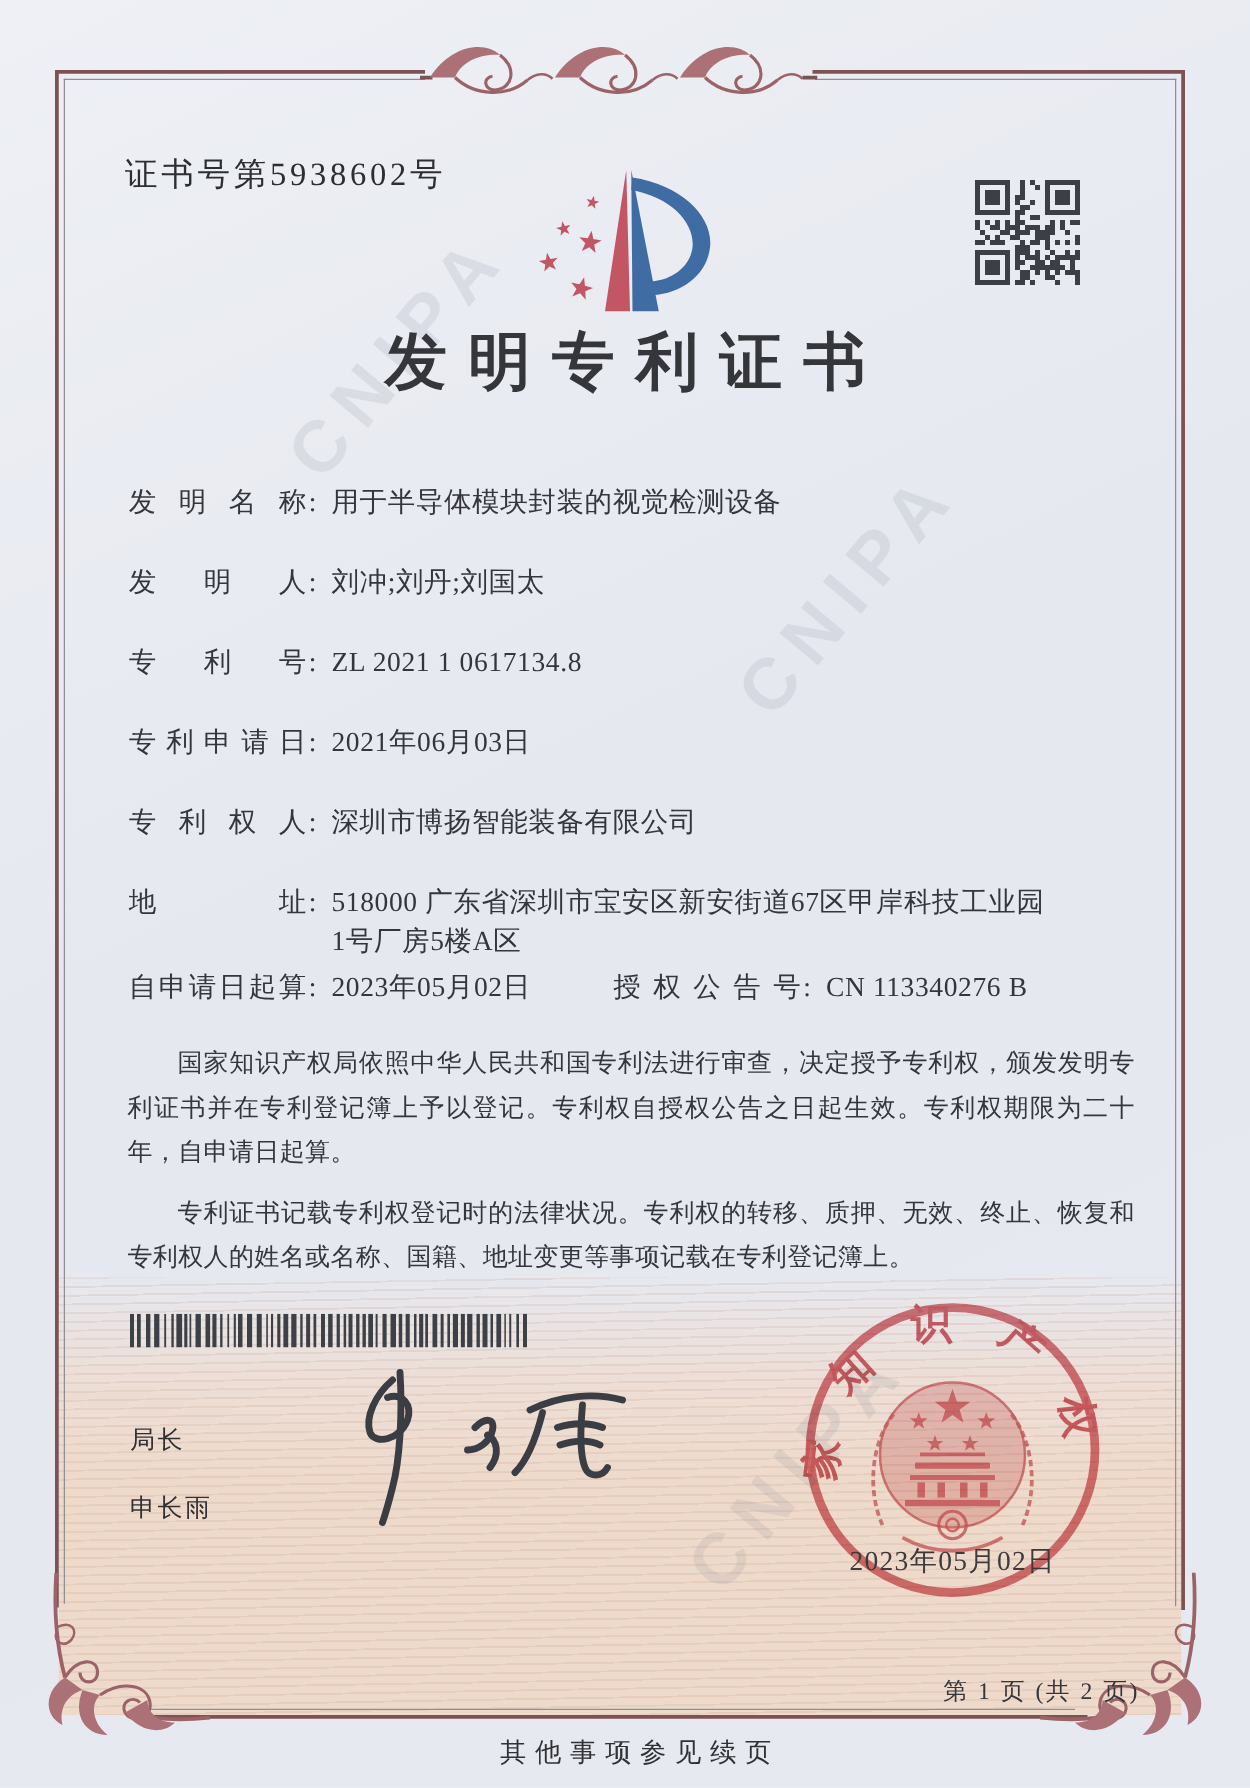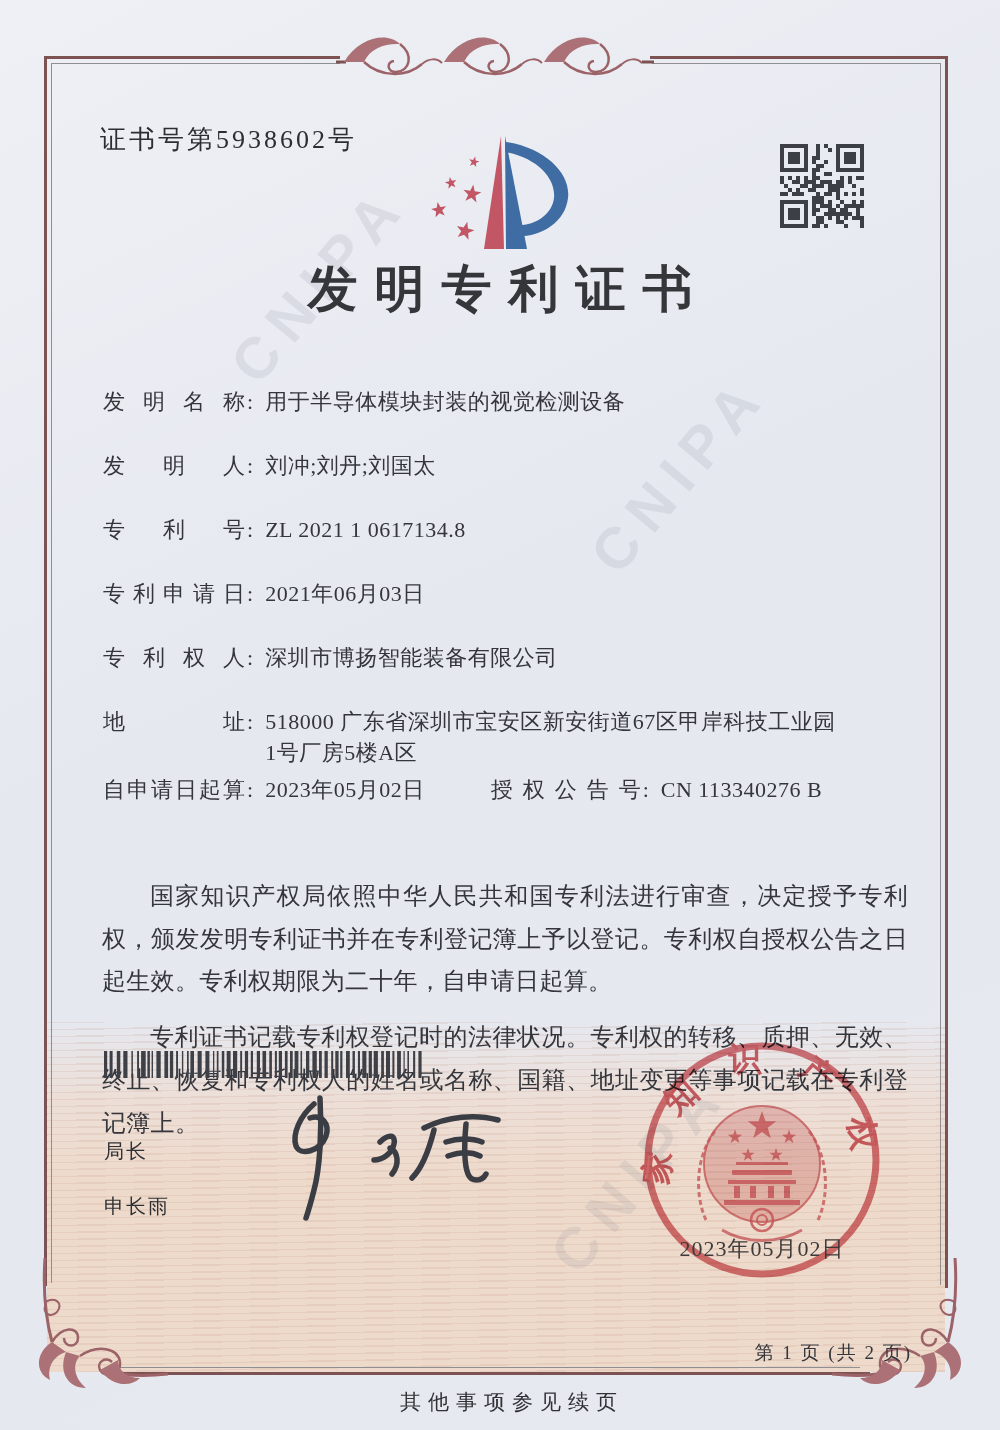--- a/index.html
+++ b/index.html
@@ -36,22 +36,22 @@
   .fields{position:absolute;left:103px;top:386px;width:812px;z-index:4;font-size:22px;}
   .row{display:flex;line-height:31px;margin-bottom:33px;}
   .flabel{display:inline-block;flex:0 0 142px;width:142px;text-align:justify;text-align-last:justify;}
   .colon{margin:0 12px 0 2px;}
   .fvalue{letter-spacing:0.5px;}
   .row-addr .fvalue{max-width:572px;}
   .grant-row{display:flex;line-height:31px;margin-top:0;}
   .grant-group2{margin-left:66px;display:flex;}
   .grant-group2 .flabel{flex:0 0 150px;width:150px;}
 
-  .paras{position:absolute;left:102px;top:877px;width:806px;z-index:4;
-         font-size:24px;line-height:1.78;text-align:justify;letter-spacing:0.3px;font-family:Liberation Mono, monospace;}
+  .paras{position:absolute;left:102px;top:834px;width:806px;z-index:4;
+         font-size:20px;line-height:1.78;text-align:justify;letter-spacing:0.3px;}
   .paras p{margin:0 0 13px 0;text-indent:2em;}
 
   .barcode{position:absolute;left:104px;top:1051px;z-index:4;}
   .director{position:absolute;left:104px;top:1138px;z-index:4;
             font-family:"Liberation Sans",sans-serif;font-size:20px;color:#2e3034;}
   .director div{margin-bottom:28px;letter-spacing:2px;}
   .sig{position:absolute;left:262px;top:1090px;z-index:4;}
   .seal{position:absolute;left:636px;top:1034px;z-index:5;mix-blend-mode:multiply;opacity:0.93;}
 
   .page-ind{position:absolute;left:0;width:912px;top:1340px;z-index:4;text-align:right;font-size:19px;letter-spacing:2px;}

